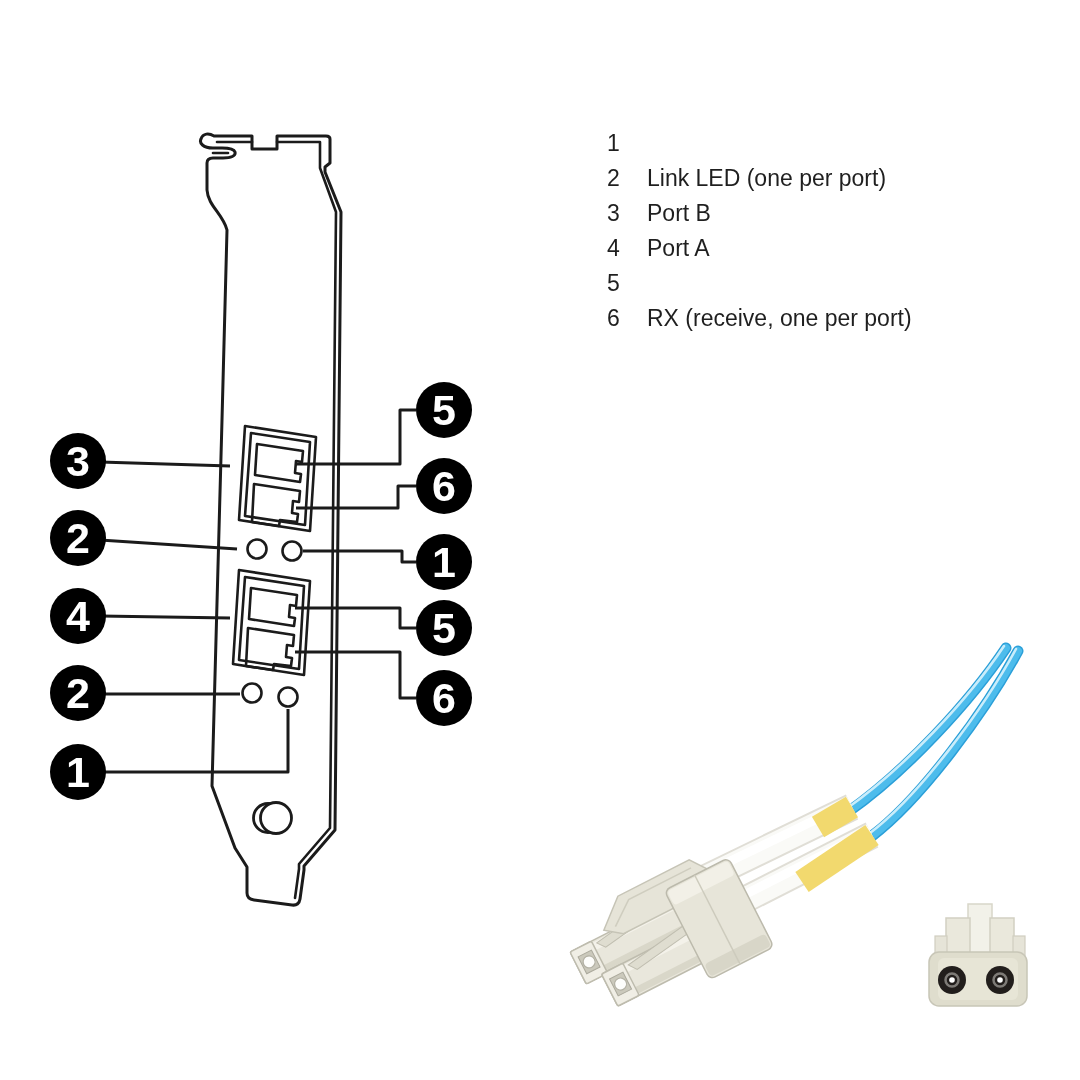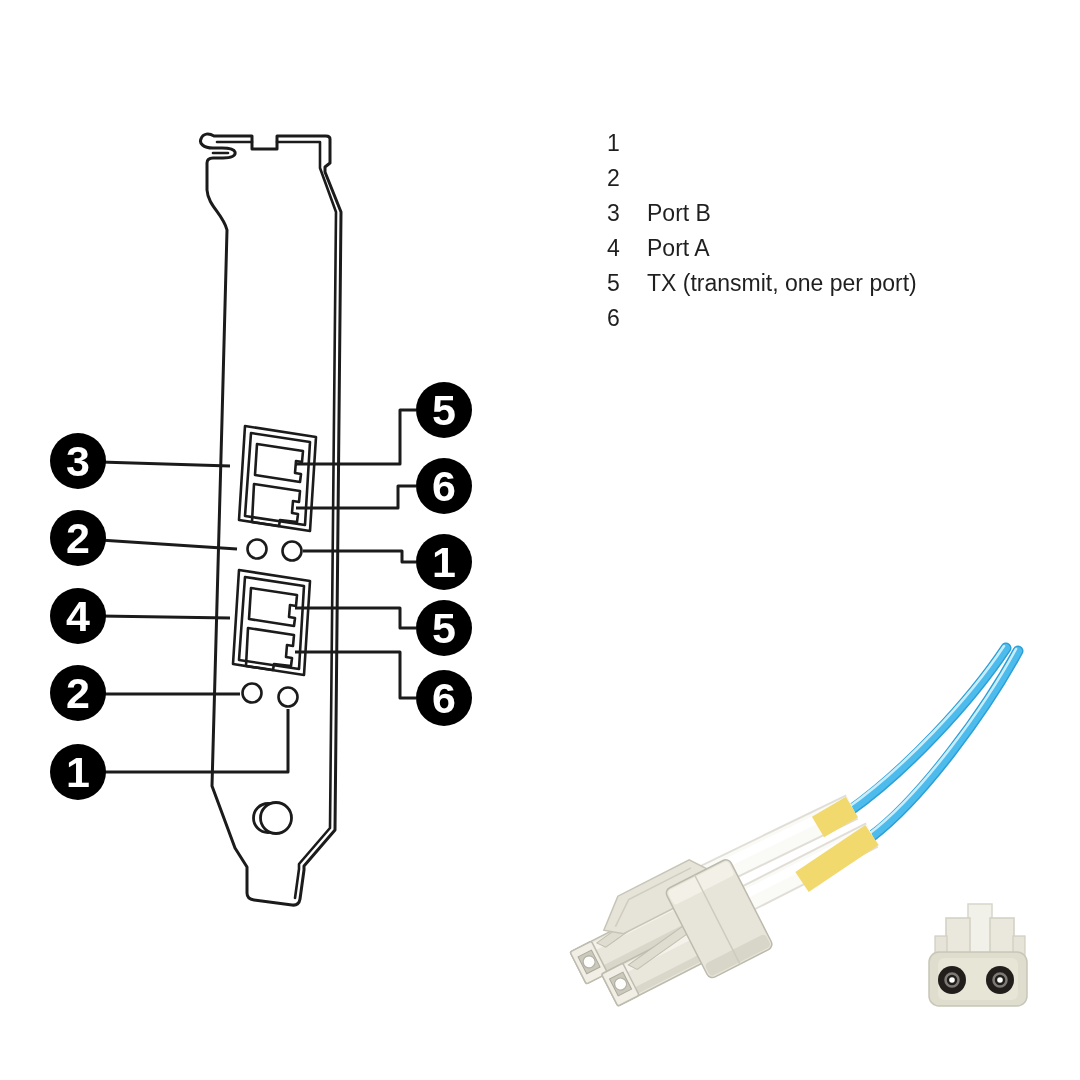--- a/index.html
+++ b/index.html
@@ -178,30 +178,31 @@
         </g>
     </g>
   </svg>
 
   <div class="legend">
     <div class="legend-row">
       <span class="legend-num">1</span>
     </div>
     <div class="legend-row">
       <span class="legend-num">2</span>
+      <span class="legend-text">Link LED (one per port)</span>
     </div>
     <div class="legend-row">
       <span class="legend-num">3</span>
       <span class="legend-text">Port B</span>
     </div>
     <div class="legend-row">
       <span class="legend-num">4</span>
       <span class="legend-text">Port A</span>
     </div>
     <div class="legend-row">
       <span class="legend-num">5</span>
-      <span class="legend-text">TX (transmit, one per port)</span>
     </div>
     <div class="legend-row">
       <span class="legend-num">6</span>
+      <span class="legend-text">RX (receive, one per port)</span>
     </div>
   </div>
 </div>
 
 </body></html>

